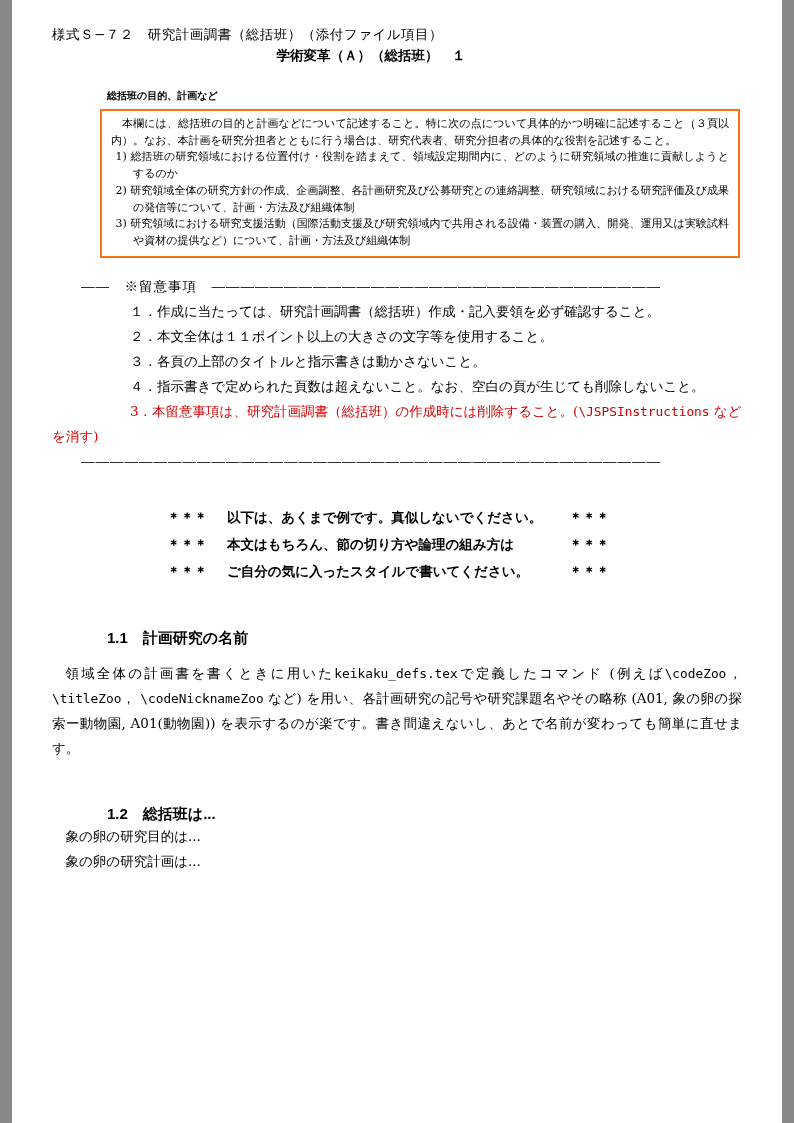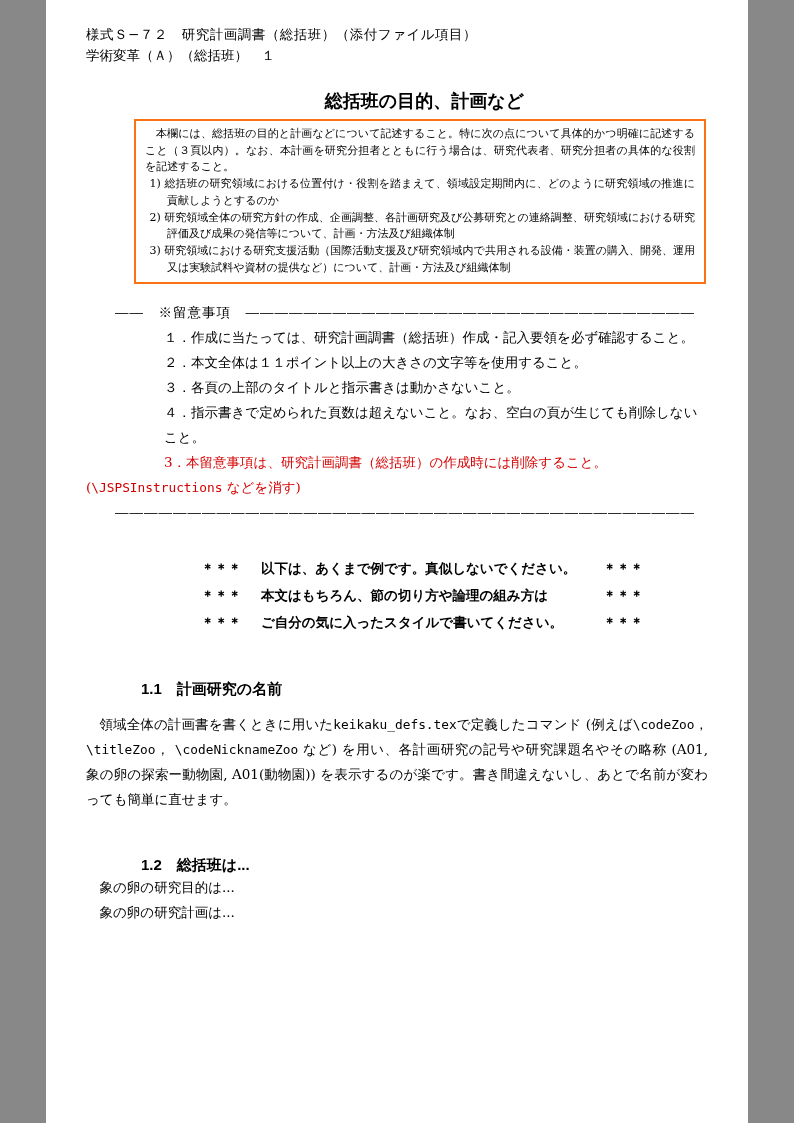--- a/index.html
+++ b/index.html
@@ -1,31 +1,31 @@
 <!DOCTYPE html>
 <html><head>
 <meta charset="utf-8">
 <style>
   html,body{margin:0;padding:0;background:#888;}
   .page{
     position:relative;
-    width:702px;height:1123px;
+    width:770px;height:1123px;
     margin:0 auto;
     background:#ffffff;
     box-sizing:border-box;
     padding:26px 40px 0 40px;
     font-family:"DejaVu Serif","Liberation Serif",serif;
     color:#000;
     font-size:13.5px;
   }
   .hdr-left{font-size:13.5px;letter-spacing:.5px;}
-  .hdr-right{margin-top:3px;text-align:left;padding-right:52px;
-    font-weight:normal;font-family:"Liberation Sans","DejaVu Sans",sans-serif;font-size:13.5px;}
-  .sec-title{margin:24px 0 6px 55px;font-size:18px;font-weight:bold;
-    font-family:"Liberation Sans","DejaVu Sans",sans-serif;text-align:center;}
+  .hdr-right{margin-top:3px;text-align:center;padding-right:52px;
+    font-weight:bold;font-family:"Liberation Sans","DejaVu Sans",sans-serif;font-size:13.5px;}
+  .sec-title{margin:24px 0 6px 55px;font-size:10px;font-weight:bold;
+    font-family:"Liberation Sans","DejaVu Sans",sans-serif;}
   .box{border:2px solid #f97316;margin:4px 2px 0 48px;padding:5px 9px 6px 9px;
     font-size:11px;line-height:1.52;}
   .box-intro{margin:0;text-indent:1em;text-align:justify;}
   .box-item{margin:0;padding-left:2em;text-indent:-1.6em;text-align:justify;}
   .notes{margin-top:16px;font-size:13.5px;line-height:25px;}
   .dash-line{margin-left:29px;white-space:nowrap;letter-spacing:1px;overflow:hidden;}
   .note-item{margin-left:78px;}
   .note-item-5{margin-left:0;text-indent:78px;color:#d40000;}
   .mono{font-family:"DejaVu Sans Mono","Liberation Mono",monospace;font-size:.95em;}
   .examples{margin:30px 0 0 115px;font-family:"Liberation Sans","DejaVu Sans",sans-serif;

